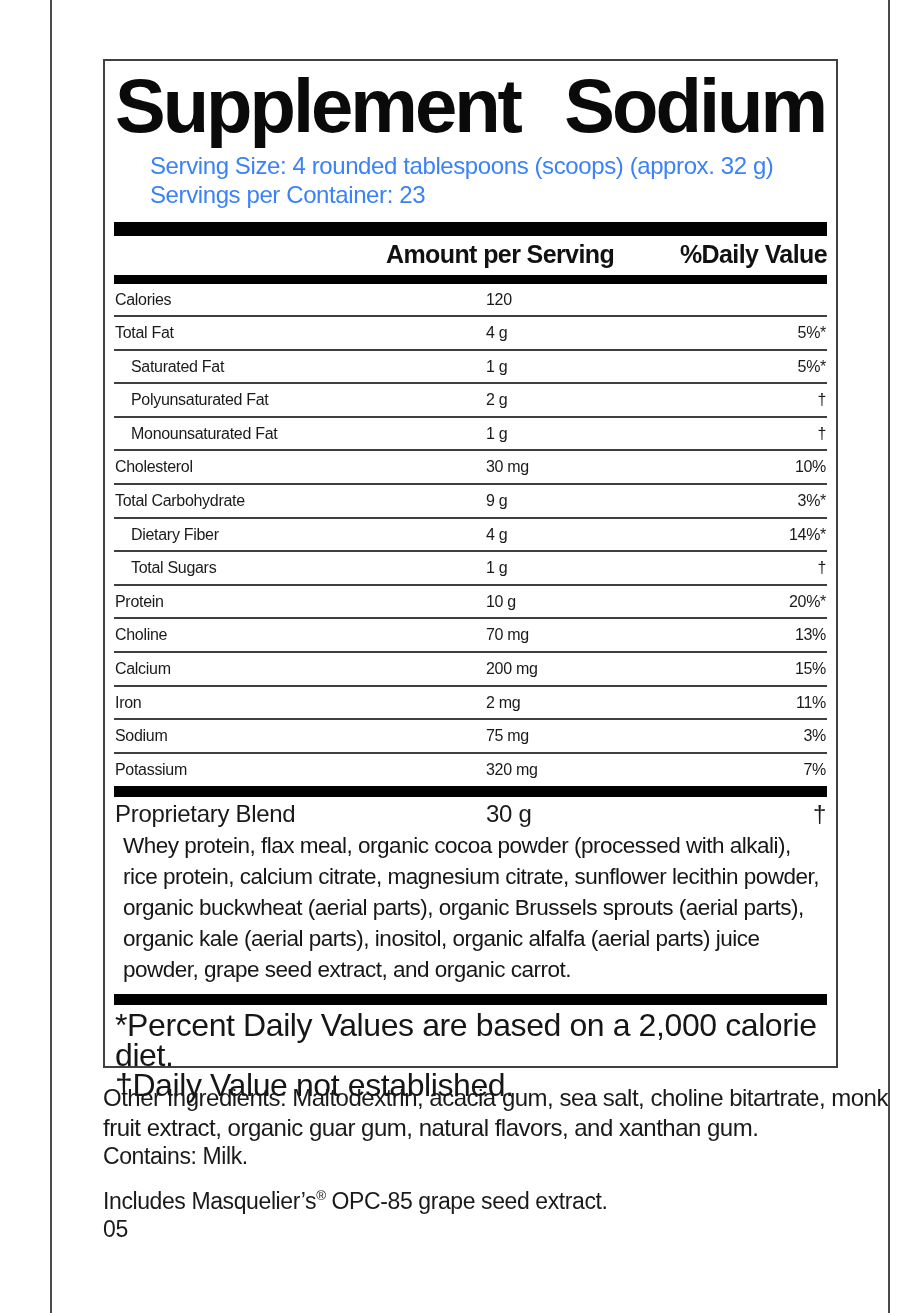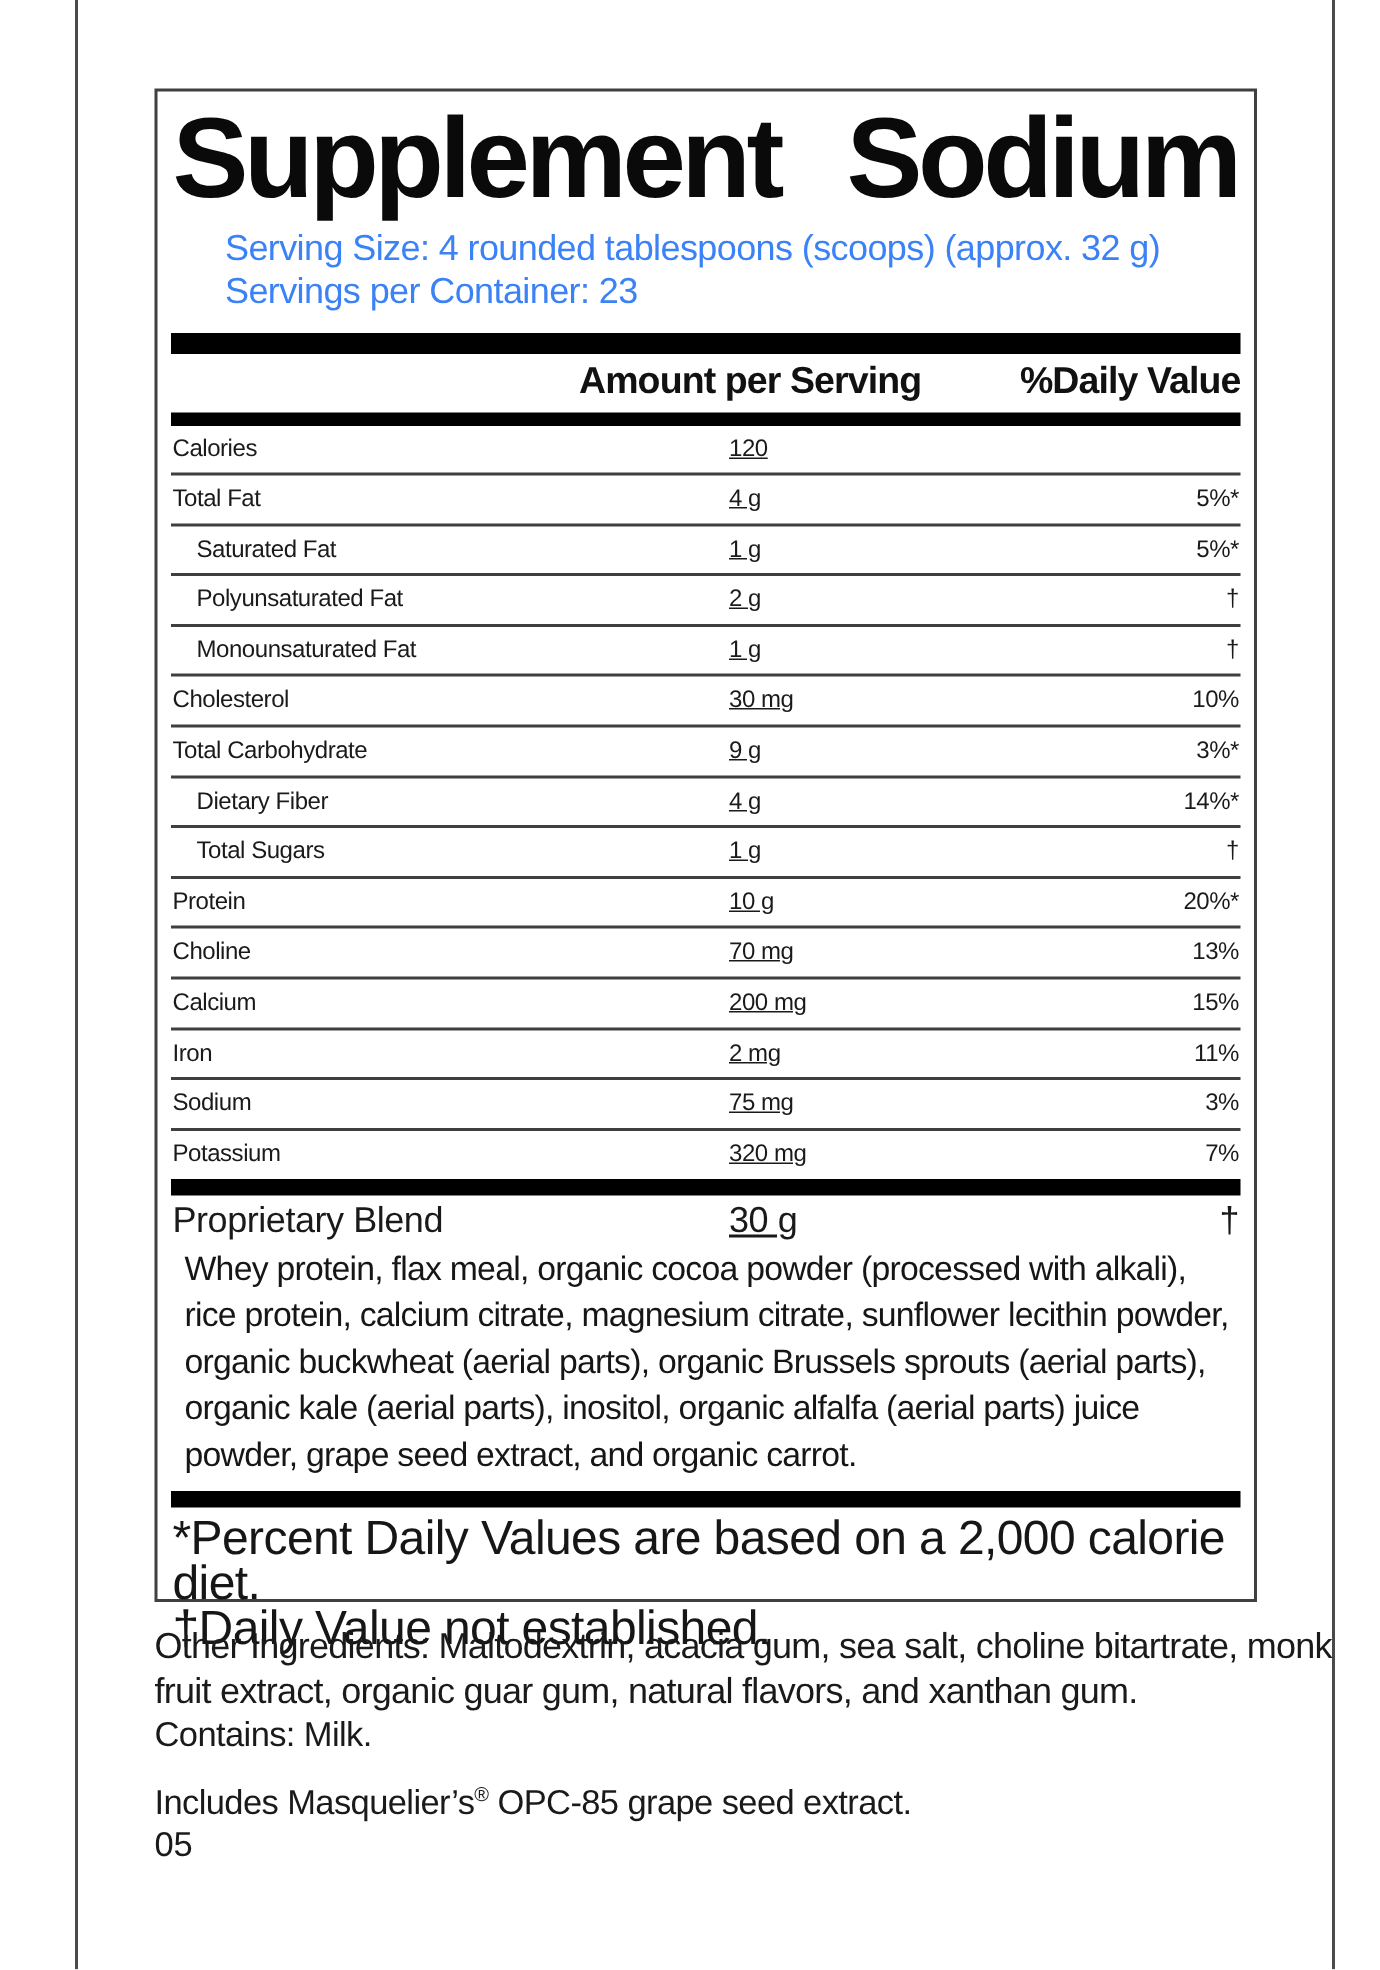--- a/index.html
+++ b/index.html
@@ -50,21 +50,21 @@
 
   .nrows { }
   .nrow {
     position:relative; height:31.6px; line-height:31px;
     border-bottom:2px solid #3f3f3f;
     font-size:16px; letter-spacing:-0.3px;
   }
   .nrow:last-child { border-bottom:none; }
   .nlabel  { position:absolute; left:1px; }
   .nrow.indent .nlabel { left:17px; }
-  .namount { position:absolute; left:372px;text-decoration:underline; }
+  .namount { position:absolute; left:372px; }
   .ndv     { position:absolute; right:1px; }
 
   .blend-row {
     position:relative; height:33px; line-height:33px;
     font-size:24px; letter-spacing:-0.3px;
   }
   .blend-desc {
     font-size:22.5px; letter-spacing:-0.5px; line-height:31px;
     padding:0 2px 4px 9px; color:#161616;
   }

